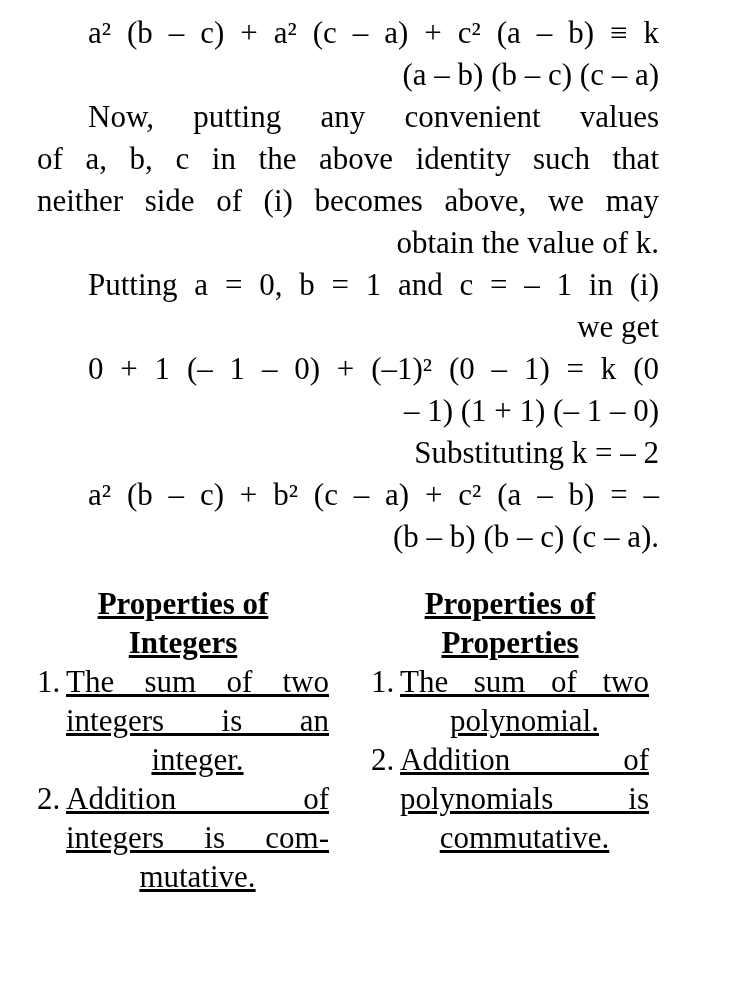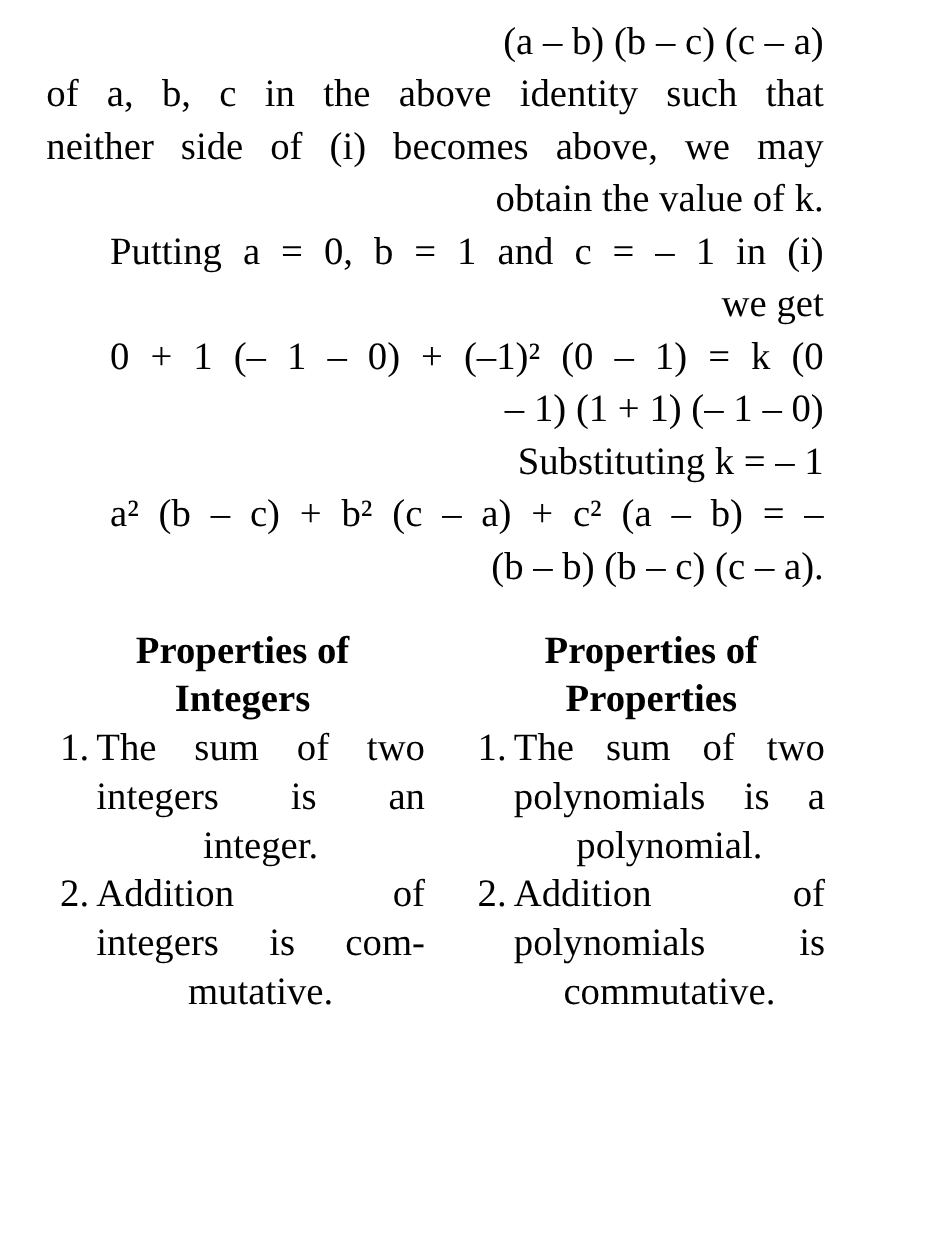--- a/index.html
+++ b/index.html
@@ -34,23 +34,23 @@
   .bline.ind {
     padding-left: 51px;
   }
   .bline.just {
     text-align: justify;
     text-align-last: justify;
   }
   
   .columns {
     margin-top: 26px;
-    margin-left: 11px;
     display: flex;
     gap: 42px;
+    text-decoration: underline;
   }
   .col {
     flex: 0 0 auto;
   }
   .col.left  { width: 292px; }
   .col.right { width: 278px; }
   .col-heading {
     font-weight: bold;
     font-size: 31px;
     line-height: 39px;
@@ -74,29 +74,31 @@
     text-align: justify;
     text-align-last: justify;
   }
 </style>
 </head>
 <body>
 
 <div class="page">
 
   <div class="derivation">
+    <div class="bline ind just">a² (b – c) + a² (c – a) + c² (a – b) ≡ k</div>
     <div class="bline">(a – b) (b – c) (c – a)</div>
+    <div class="bline ind just">Now, putting any convenient values</div>
     <div class="bline just">of a, b, c in the above identity such that</div>
     <div class="bline just">neither side of (i) becomes above, we may</div>
     <div class="bline">obtain the value of k.</div>
     <div class="bline ind just">Putting a = 0, b = 1 and c = – 1 in (i)</div>
     <div class="bline">we get</div>
     <div class="bline ind just">0 + 1 (– 1 – 0) + (–1)² (0 – 1) = k (0</div>
     <div class="bline">– 1) (1 + 1) (– 1 – 0)</div>
-    <div class="bline ind">Substituting k = – 1</div>
+    <div class="bline ind">Substituting k = – 2</div>
     <div class="bline ind just">a² (b – c) + b² (c – a) + c² (a – b) = –</div>
     <div class="bline">(b – b) (b – c) (c – a).</div>
   </div>
 
   <div class="columns">
 
     <div class="col left">
       <div class="col-heading">
         <div>Properties of</div>
         <div>Integers</div>
@@ -116,21 +118,20 @@
     </div>
 
     <div class="col right">
       <div class="col-heading">
         <div>Properties of</div>
         <div>Properties</div>
       </div>
       <div class="item">
         <span class="num">1.</span>
         <div class="iline just">The sum of two</div>
-        <div class="iline just">polynomials is a</div>
         <div class="iline">polynomial.</div>
       </div>
       <div class="item">
         <span class="num">2.</span>
         <div class="iline just">Addition of</div>
         <div class="iline just">polynomials is</div>
         <div class="iline">commutative.</div>
       </div>
     </div>
 

